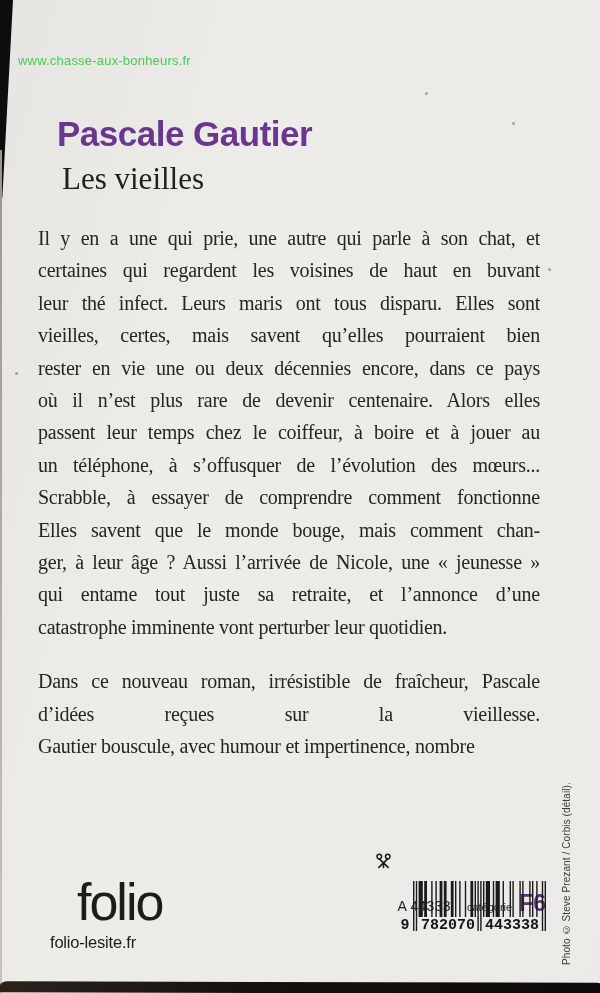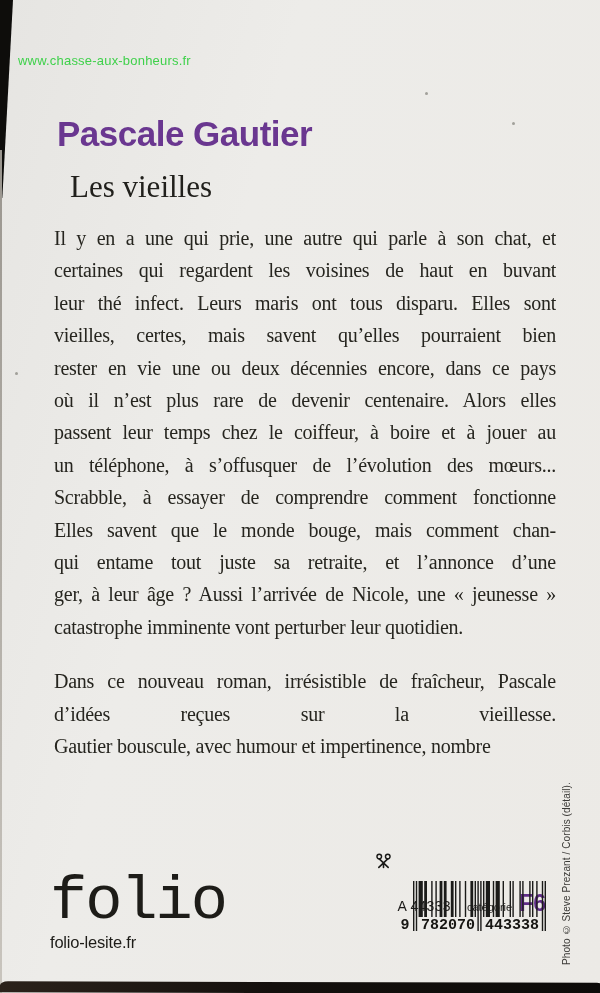--- a/index.html
+++ b/index.html
@@ -15,34 +15,34 @@
         background:linear-gradient(to right,#2b221b,#14100d 45%,#0d0b09);
         border-radius:8px 5px 0 0/4px 3px 0 0;transform:rotate(.15deg);}
   .speck{position:absolute;width:3px;height:3px;border-radius:50%;background:#8f8d86;opacity:.8;}
 
   .watermark{position:absolute;left:18px;top:53px;
         font-family:"Liberation Sans",sans-serif;font-size:13px;letter-spacing:.2px;}
 
   .author{position:absolute;left:57px;top:114px;margin:0;
         font-family:"Liberation Sans",sans-serif;font-weight:bold;
         font-size:35px;letter-spacing:-.5px;}
-  .title{position:absolute;left:58px;top:157px;margin:12px;
+  .title{position:absolute;left:58px;top:157px;margin:4px;
         font-family:"Liberation Serif",serif;font-weight:normal;
         font-size:31px;color:#21201c;}
 
-  .blurb{position:absolute;left:54px;top:222px;width:502px;color:#26251f;}
+  .blurb{position:absolute;left:38px;top:222px;width:502px;color:#26251f;}
   .para{font-size:20px;letter-spacing:-.25px;}
   .para .line{line-height:32.4px;text-align:justify;text-align-last:justify;
         overflow:hidden;white-space:nowrap;}
   .para .line:last-child{text-align-last:left;}
   .para2{margin-top:22px;}
 
   .publisher{position:absolute;left:50px;top:872px;color:#1d1c18;}
-  .folio-logo{font-family:Liberation Mono, monospace;font-size:62px;line-height:60px;
-        letter-spacing:-2px;}
+  .folio-logo{font-family:Liberation Sans, sans-serif;font-size:52px;line-height:60px;
+        letter-spacing:-2px;margin-left:27px;}
   .folio-site{font-family:"Liberation Sans",sans-serif;font-weight:normal;
         font-size:16.5px;margin-top:1px;letter-spacing:-.2px;}
 
   .codes{position:absolute;right:54px;top:849px;width:220px;text-align:right;
         font-family:"Liberation Sans",sans-serif;color:#1c1b19;}
   .code-line{display:flex;justify-content:flex-end;align-items:baseline;height:24px;}
   .picto{align-self:center;margin-right:5px;line-height:0;}
   .code{font-size:14px;letter-spacing:.3px;}
   .cat-label{font-size:11px;margin-left:16px;color:#2a2927;}
   .cat-value{font-family:"Liberation Sans",sans-serif;font-weight:bold;
@@ -88,22 +88,22 @@
         <div class="line">Il y en a une qui prie, une autre qui parle à son chat, et</div>
         <div class="line">certaines qui regardent les voisines de haut en buvant</div>
         <div class="line">leur thé infect. Leurs maris ont tous disparu. Elles sont</div>
         <div class="line">vieilles, certes, mais savent qu’elles pourraient bien</div>
         <div class="line">rester en vie une ou deux décennies encore, dans ce pays</div>
         <div class="line">où il n’est plus rare de devenir centenaire. Alors elles</div>
         <div class="line">passent leur temps chez le coiffeur, à boire et à jouer au</div>
         <div class="line">un téléphone, à s’offusquer de l’évolution des mœurs...</div>
         <div class="line">Scrabble, à essayer de comprendre comment fonctionne</div>
         <div class="line">Elles savent que le monde bouge, mais comment chan-</div>
+        <div class="line">ger, à leur âge ? Aussi l’arrivée de Nicole, une « jeunesse »</div>
         <div class="line">qui entame tout juste sa retraite, et l’annonce d’une</div>
-        <div class="line">ger, à leur âge ? Aussi l’arrivée de Nicole, une « jeunesse »</div>
         <div class="line">catastrophe imminente vont perturber leur quotidien.</div>
       </div>
     <div class="para para2">
         <div class="line">Dans ce nouveau roman, irrésistible de fraîcheur, Pascale</div>
         <div class="line">d’idées reçues sur la vieillesse.</div>
         <div class="line">Gautier bouscule, avec humour et impertinence, nombre</div>
       </div>
   </section>
 
   <footer>

